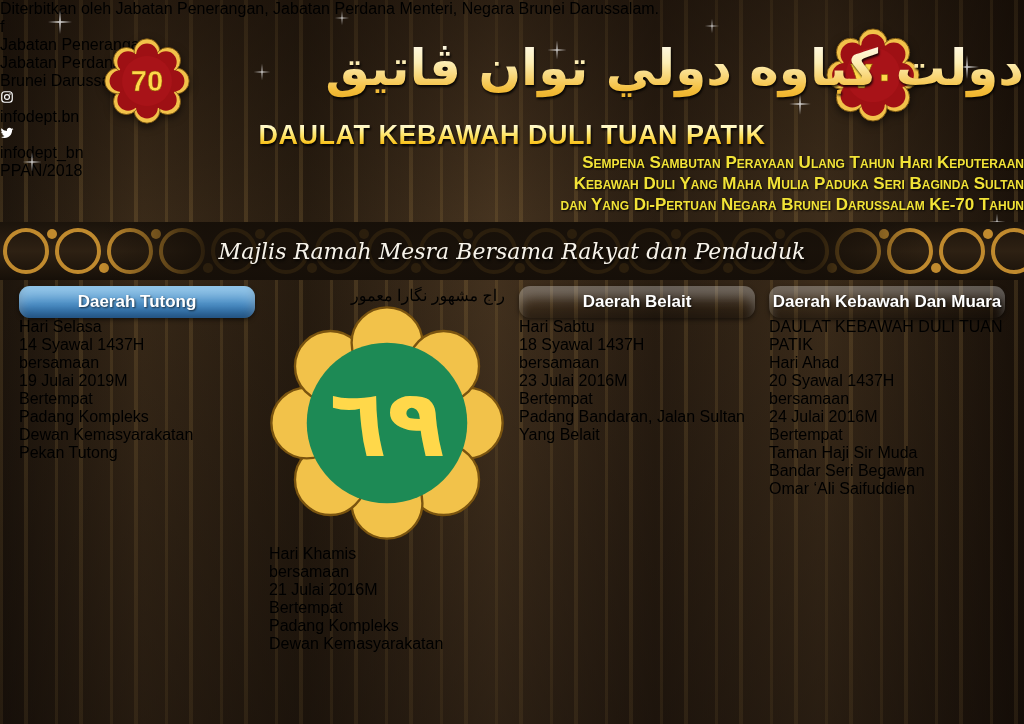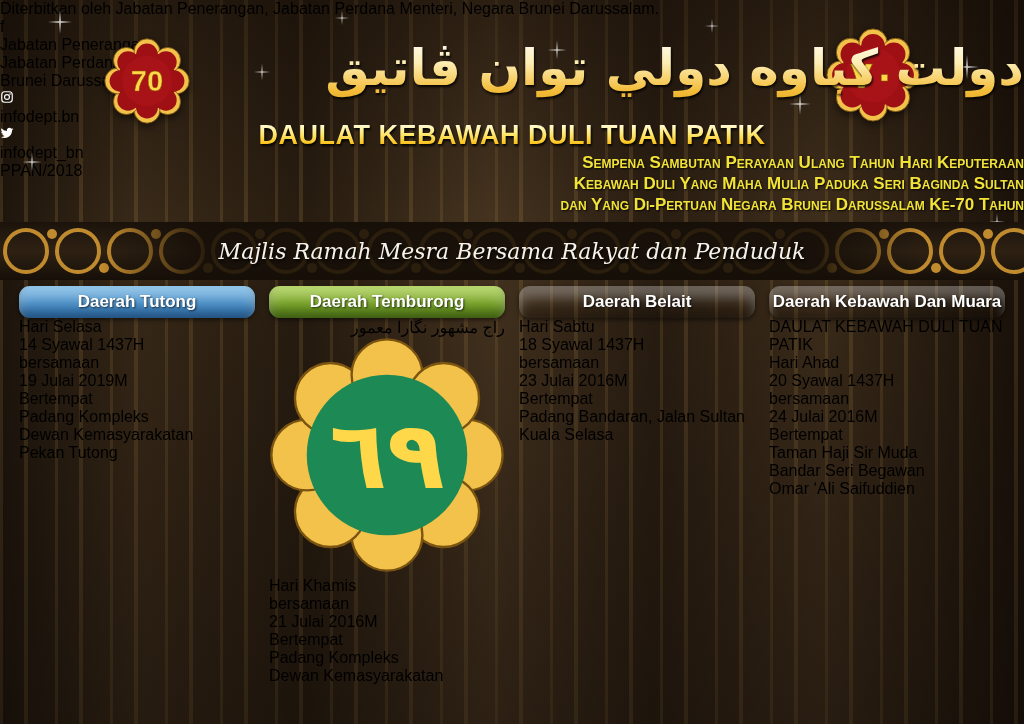--- a/index.html
+++ b/index.html
@@ -368,23 +368,20 @@
         <div class="line">bersamaan</div>
         <div class="line">19 Julai 2019M</div>
         <div class="venue-label">Bertempat</div>
         <div class="line">Padang Kompleks</div>
         <div class="line">Dewan Kemasyarakatan</div>
         <div class="line">Pekan Tutong</div>
       </div>
     </div>
 
     <div class="column">
-      <div class="col-header h2">
-        <span>Daerah Temburong</span>
-      </div>
       <div class="photo">
         <div class="scene s2">
           <div class="banner"></div>
           <div class="oval">
             <div class="hat"></div>
             <div class="face"></div>
             <div class="torso"></div>
           </div>
           <div class="jawi" dir="rtl">راج مشهور نگارا معمور</div>
           <div class="inset"></div>
@@ -440,21 +437,21 @@
           <div class="hedge"></div>
         </div>
       </div>
       <div class="panel p3">
         <div class="day">Hari Sabtu</div>
         <div class="line">18 Syawal 1437H</div>
         <div class="line">bersamaan</div>
         <div class="line">23 Julai 2016M</div>
         <div class="venue-label">Bertempat</div>
         <div class="line">Padang Bandaran, Jalan Sultan</div>
-        <div class="line">Kuala Selasa</div>
+        <div class="line">Yang Belait</div>
       </div>
     </div>
 
     <div class="column">
       <div class="col-header h4">
         <span>Daerah Kebawah Dan Muara</span>
       </div>
       <div class="photo">
         <div class="scene s4">
           <div class="backdrop"></div>

